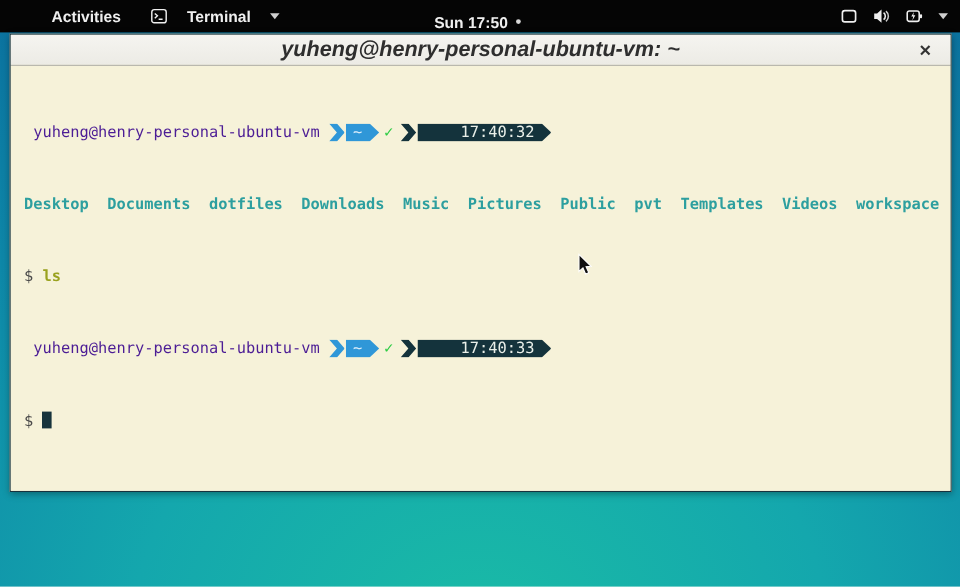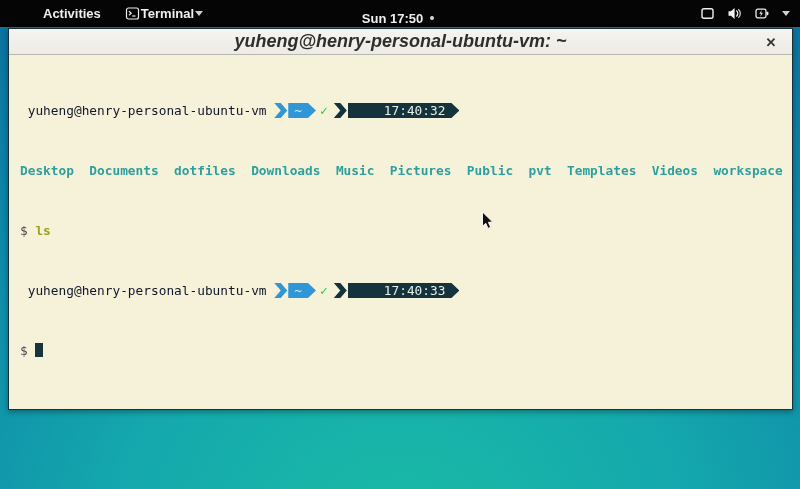--- a/index.html
+++ b/index.html
@@ -14,21 +14,21 @@
   }
 
   
   .top-bar {
     position:absolute; top:0; left:0; width:800px; height:27px;
     background:#050505; color:#efefef;
     display:flex; align-items:center; font-size:13px; font-weight:600;
   }
   .tb-left { display:flex; align-items:center; gap:20px; padding-left:10px; }
   .tb-activities { padding:2px 4px; cursor:default;margin-left:29px; }
-  .tb-appmenu { display:flex; align-items:center; gap:1px; }
+  .tb-appmenu { display:flex; align-items:center; gap:16px; }
   .tb-center {
     position:absolute; left:0; right:4px; top:0; height:36px;
     display:flex; align-items:center; justify-content:center; gap:7px;
     pointer-events:none;
   }
   .tb-center .clock-wrap { pointer-events:auto; display:flex; align-items:center; gap:7px; }
   .notif-dot { width:4px; height:4px; border-radius:50%; background:#d8d8d8; }
   .tb-right { margin-left:auto; display:flex; align-items:center; gap:12px; padding-right:10px; }
   .chev-down {
     width:0; height:0; border-left:4px solid transparent; border-right:4px solid transparent;
@@ -56,21 +56,21 @@
 
   
   .term {
     position:absolute; left:0; right:0; top:26px; bottom:0;
     background:#f6f2d9; padding:3px 0 0 11px;
     font-family:"DejaVu Sans Mono", monospace; font-size:12.8px; line-height:15px;
     color:#3a3a3a; white-space:pre; overflow:hidden;
   }
   .row { height:15px; }
   .prompt-line { display:flex; align-items:center; }
-  .u-name { color:#0f172a; }
+  .u-name { color:#4c1d95; }
 
   .pl-chevron { display:inline-block; width:13px; height:15px; margin-right:1px; flex:none; }
   .pl-chevron.blue { background:#2f97d8; }
   .pl-chevron.dark { background:#14333c; }
   .pl-chevron { clip-path:polygon(0 0, 50% 0, 100% 50%, 50% 100%, 0 100%, 50% 50%); }
 
   .pl-body {
     display:inline-flex; align-items:center; height:15px; flex:none;
     padding:0 14px 0 6px;
     clip-path:polygon(0 0, calc(100% - 8px) 0, 100% 50%, calc(100% - 8px) 100%, 0 100%);

